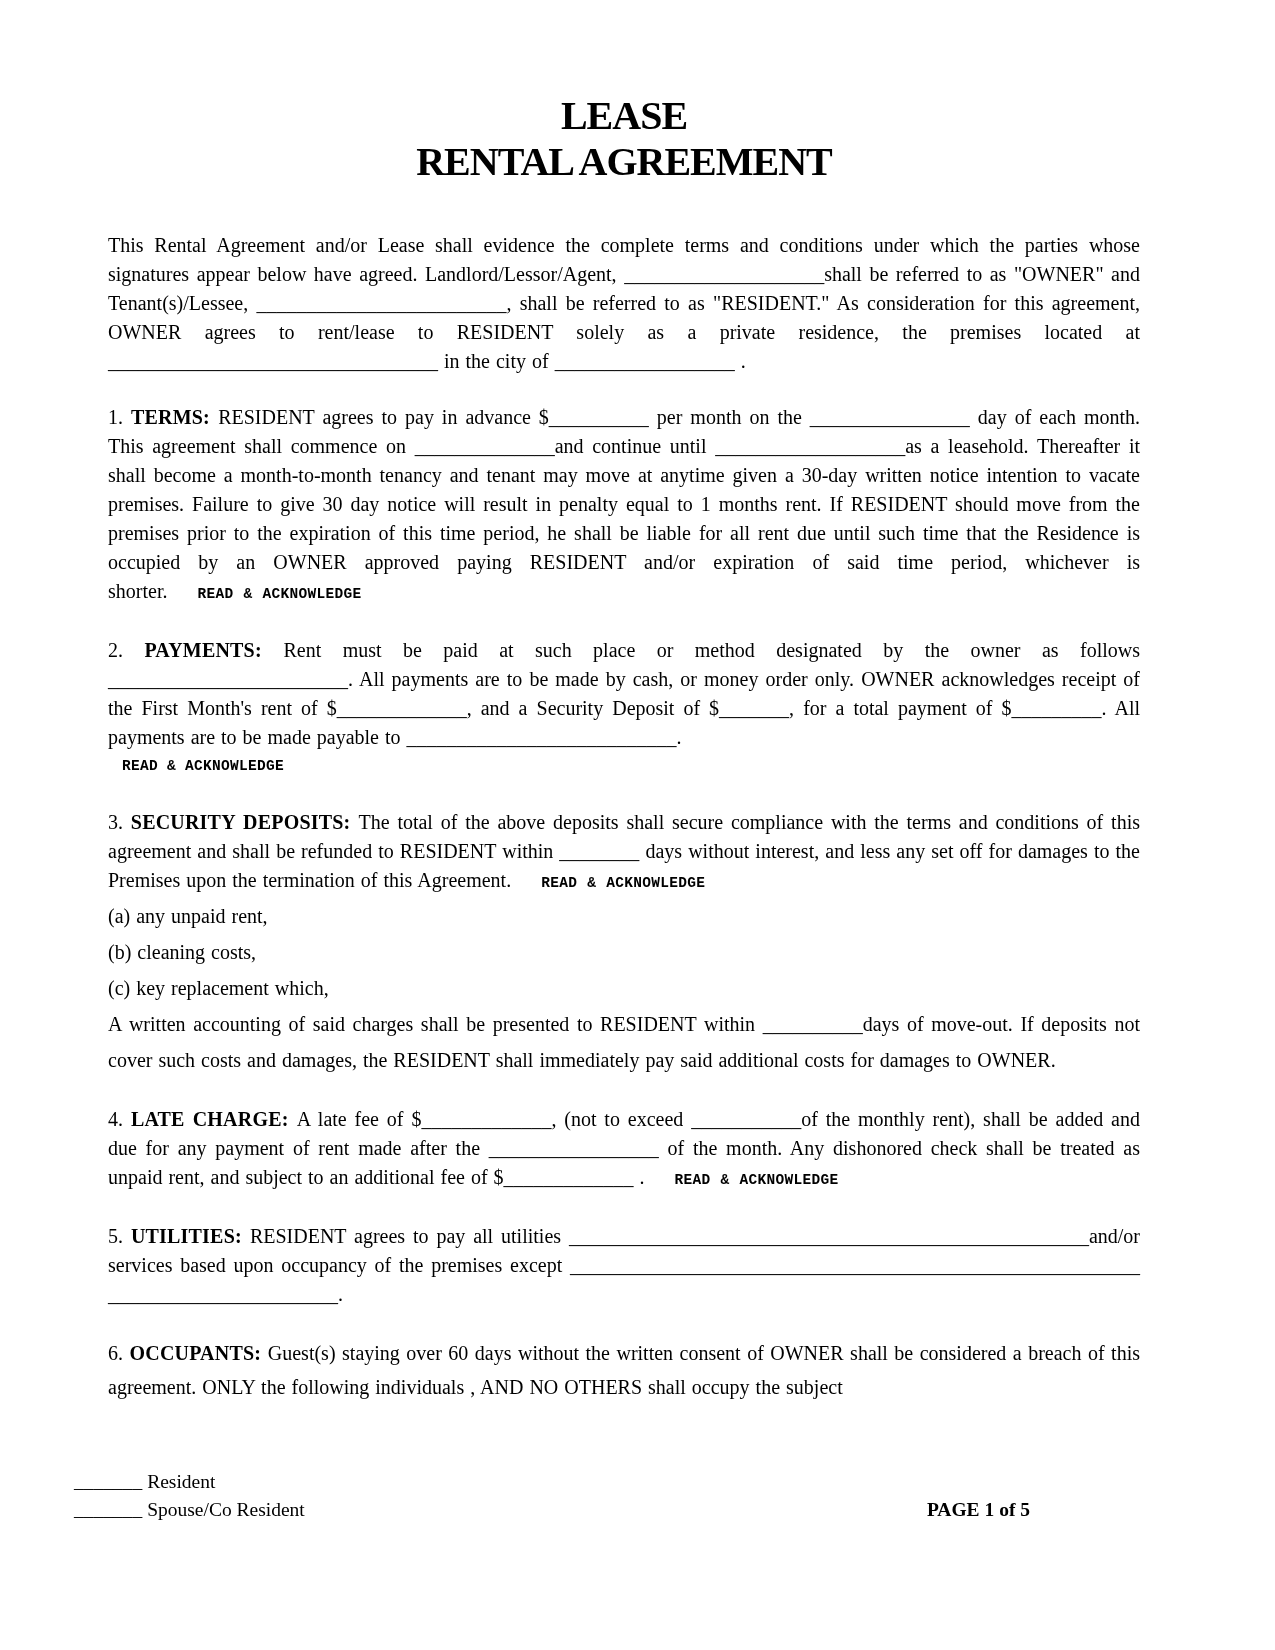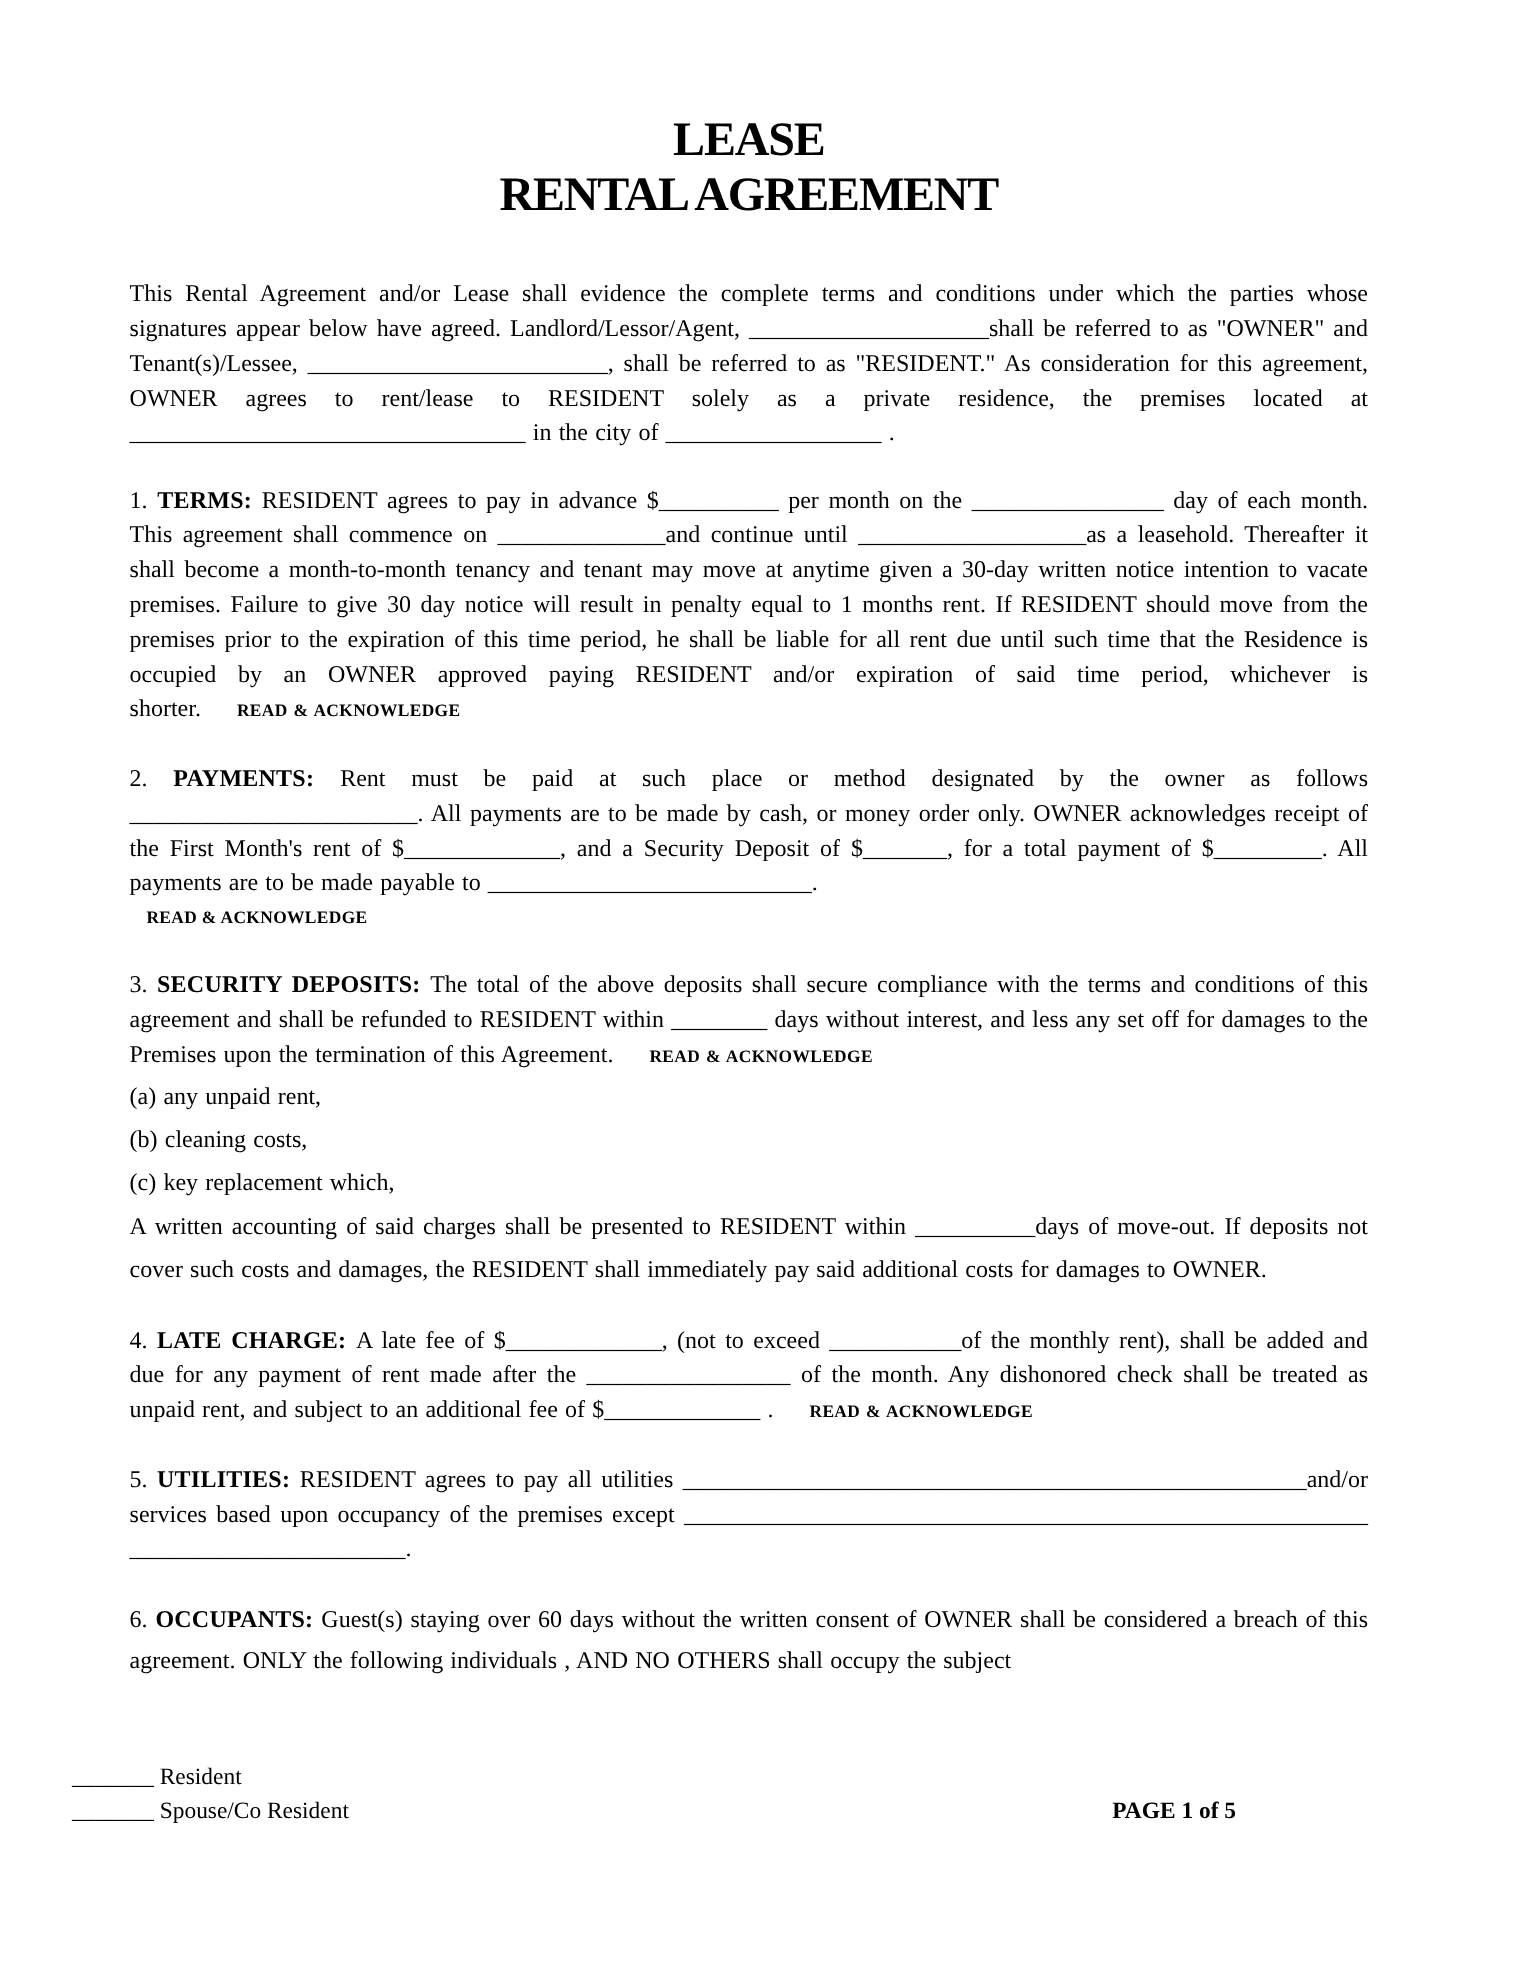--- a/index.html
+++ b/index.html
@@ -31,38 +31,38 @@
   .para {
     margin: 0;
     text-align: justify;
     line-height: 29px;
     word-spacing: 1px;
   }
   .section { margin-top: 27px; }
   .sec-num { font-weight: normal; }
   .sec-title { font-weight: bold; letter-spacing: 0.2px; }
   .ack {
-    font-family: Liberation Serif, serif;
+    font-family: Liberation Mono, monospace;
     font-weight: bold;
     font-size: 14.5px;
     letter-spacing: 0.3px;
     white-space: nowrap;
   }
   .ack-inline { margin-left: 30px; }
   .ack-line {
     margin-left: 14px;
     line-height: 29px;
     text-align: left;
   }
   .list-line { line-height: 36px; }
   .followup { line-height: 36px; }
   .occupants-para { line-height: 34px; }
   .footer {
     position: absolute;
-    left: 60px;
+    left: 74px;
     right: 135px;
     top: 1468px;
     display: flex;
     justify-content: space-between;
     align-items: flex-end;
     font-size: 19.5px;
     line-height: 28px;
   }
   .footer-left div { line-height: 28px; }
   .page-label { padding-right: 110px; font-weight: bold; }

